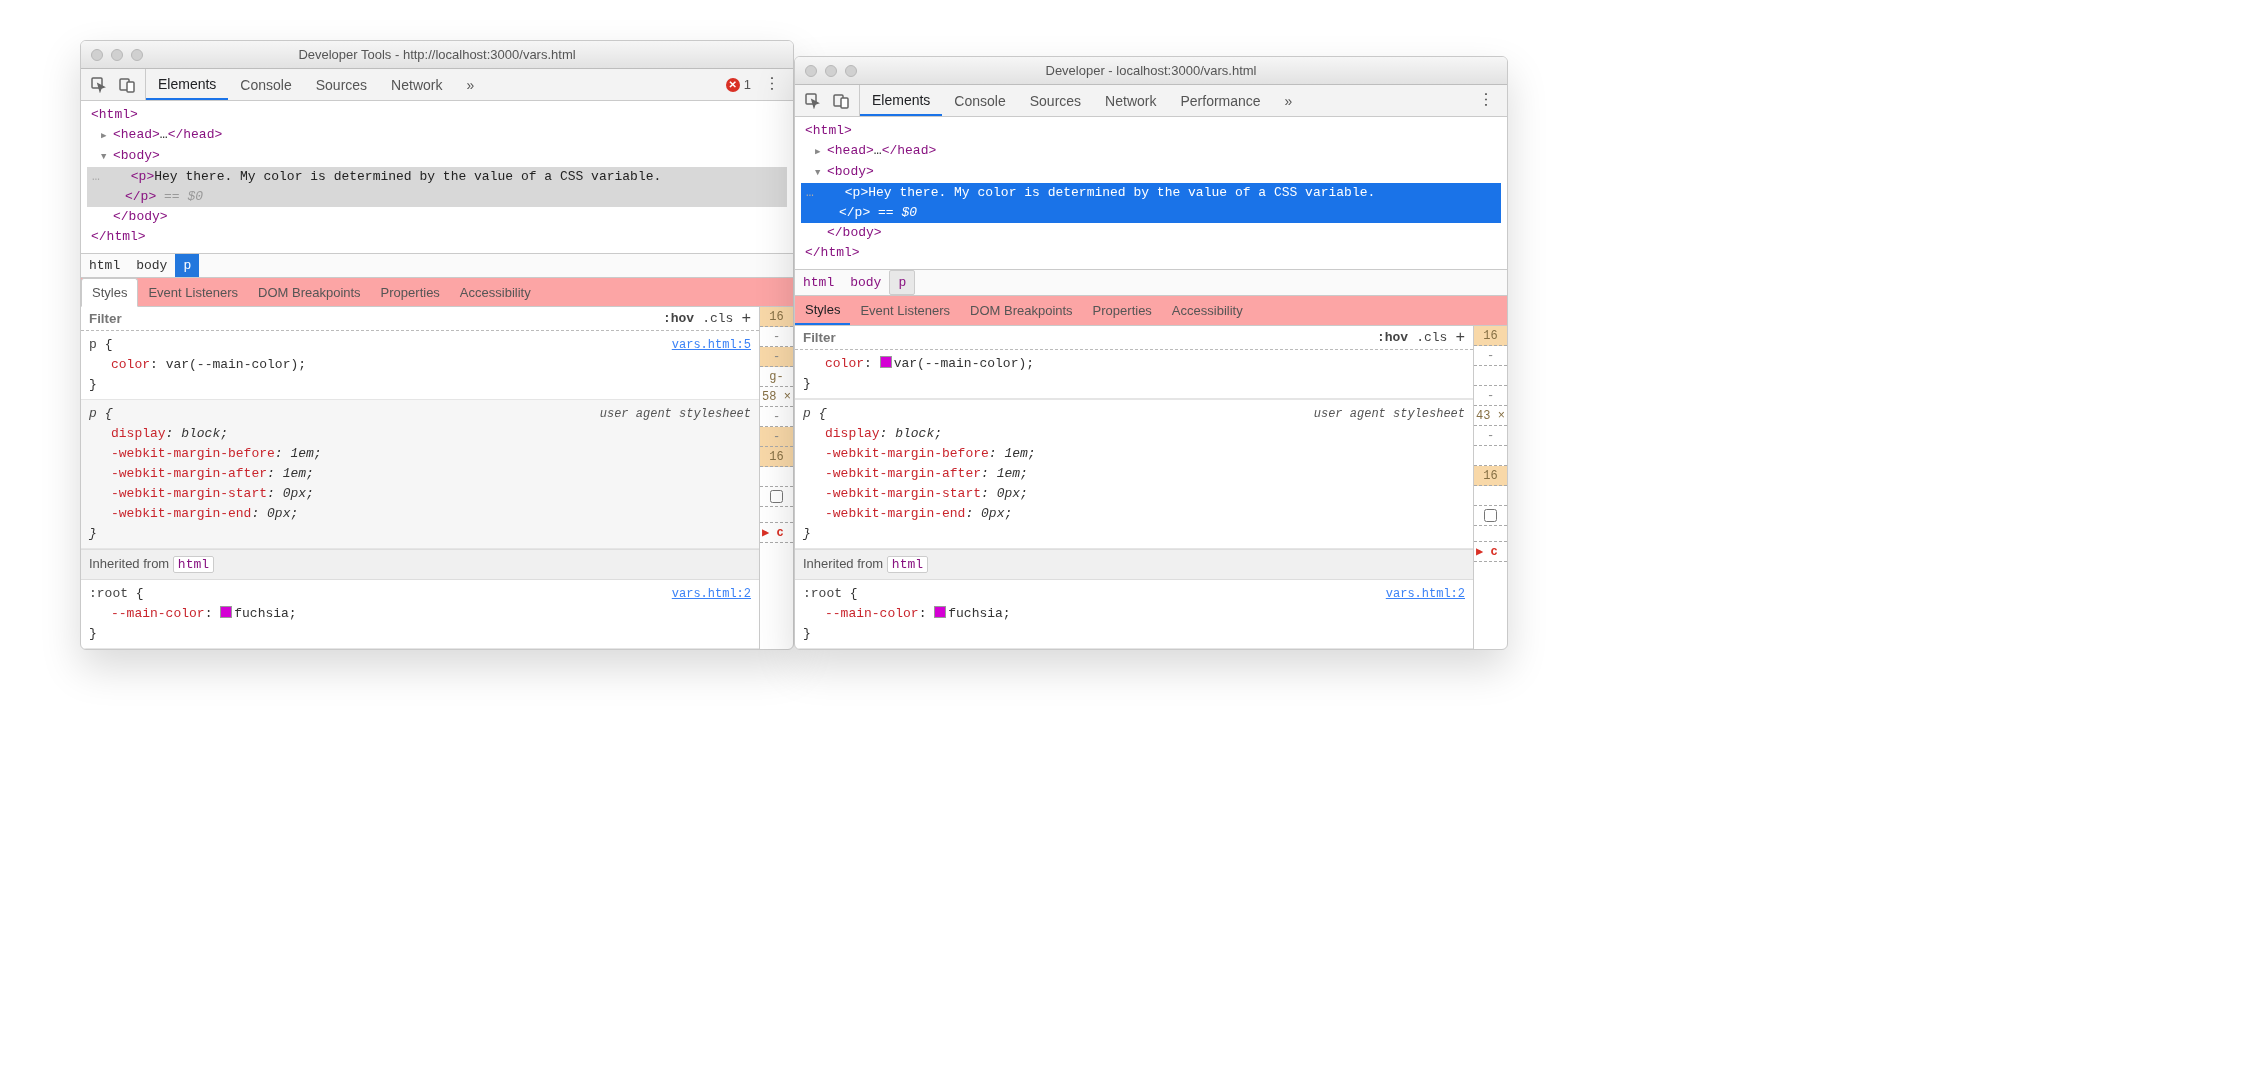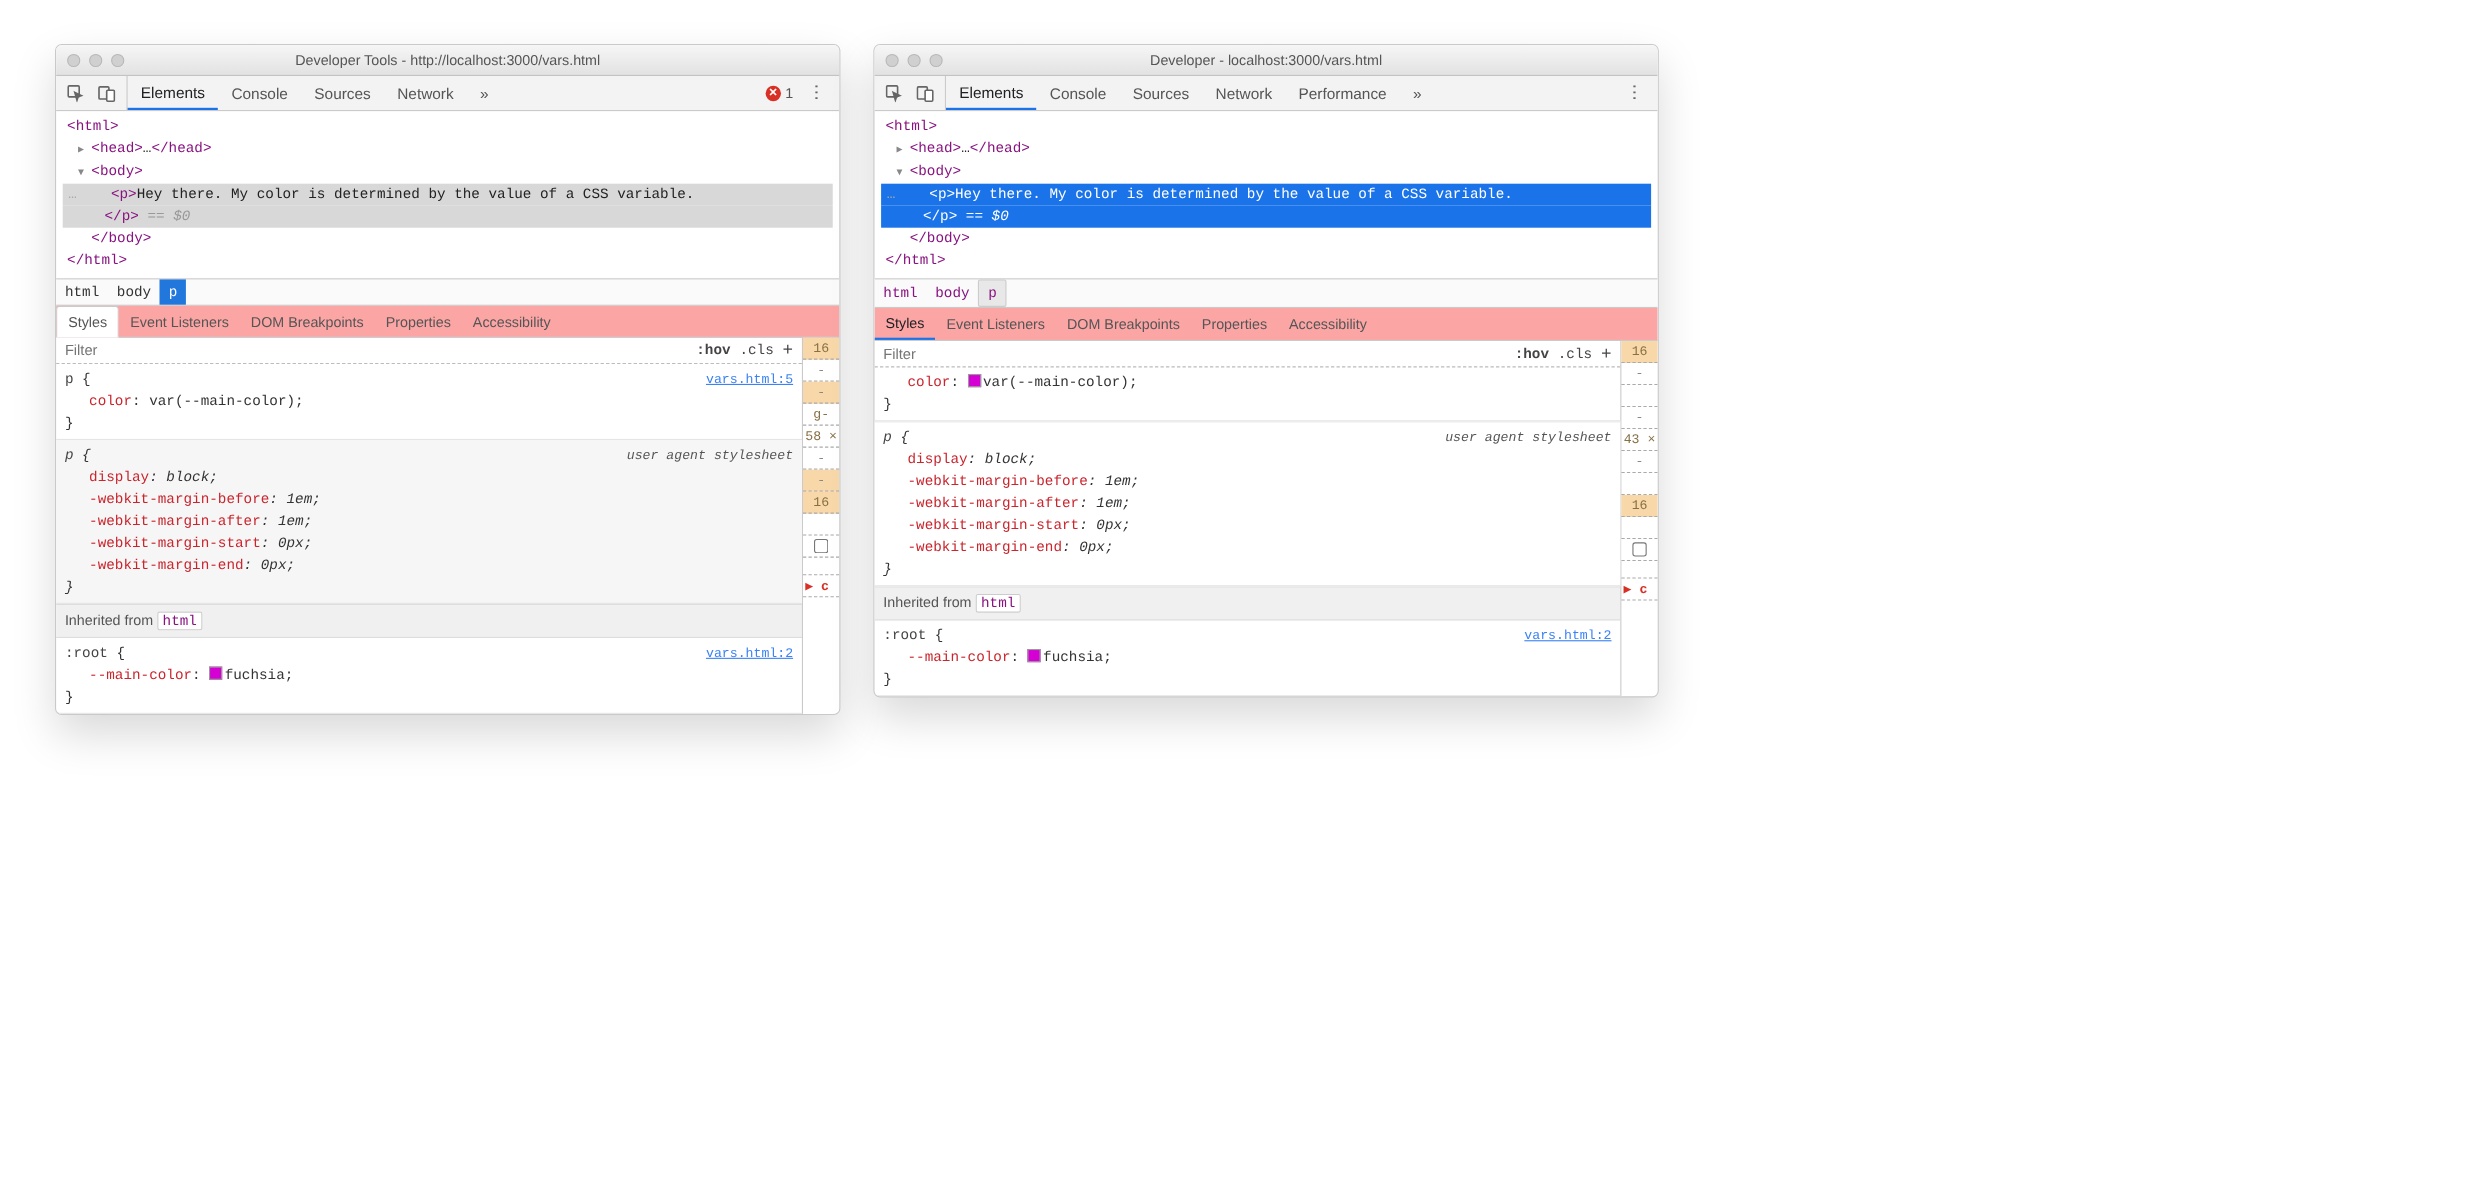--- a/index.html
+++ b/index.html
@@ -21,21 +21,21 @@
   * { box-sizing: border-box; }
   html, body { margin:0; padding:0; }
   body {
     background:#fff;
     font-family: var(--ui-font);
     color:#333;
     width:2242px;
     height:1070px;
     position:relative;
   }
-  .stage { display:flex; gap:30px; padding:40px 50px; align-items:flex-start; }
+  .stage { display:flex; padding:40px 80px; align-items:flex-end; }
 
   
   .window {
     width:714px;
     border:1px solid var(--mac-border);
     border-radius:6px;
     box-shadow: 0 18px 40px rgba(0,0,0,0.15);
     background:var(--panel-bg);
     overflow:hidden;
     display:flex;
@@ -96,21 +96,21 @@
   .crumb.magenta { color:var(--tag-color); }
 
   
   .subtabs { display:flex; align-items:center; border-bottom:1px solid var(--ui-border); font-size:13px; background:#fca5a5; }
   .subtab { padding:6px 10px; color:#555; cursor:pointer; }
   .subtab.active-white { background:#fff; border:1px solid var(--ui-border); border-bottom:1px solid #fff; margin-bottom:-1px; border-top-left-radius:3px; border-top-right-radius:3px; }
   .subtab.active-blue { border-bottom:2px solid var(--sel-blue); color:#202124; }
 
   
   .filter-row { display:flex; align-items:center; border-bottom:1px dashed #bbb; font-size:13px; }
-  .filter-input { flex:1; padding:4px 8px; color:#c2410c; font-family:var(--ui-font); outline:none; border:none; background:transparent; }
+  .filter-input { flex:1; padding:4px 8px; color:#c2410c; font-family:var(--ui-font); outline:none; border:none; background:transparent;font-weight:bold; }
   .filter-tools { display:flex; align-items:center; gap:8px; padding:0 8px; font-family:var(--mono); font-size:13px; color:#444; }
   .hov { font-weight:700;margin-left:16px; }
   .plus-icon { font-size:16px; font-weight:300; }
 
   
   .bottom { display:flex; }
   .css-col { flex:1; font-family:var(--mono); font-size:13px; line-height:20px; }
   .side-col { width:34px; border-left:1px solid var(--ui-border); font-family:var(--mono); font-size:12px; }
   .side-cell { height:20px; border-bottom:1px dashed #aaa; display:flex; align-items:center; justify-content:center; color:#867045; }
   .side-cell.orange { background:var(--gutter-orange); }

